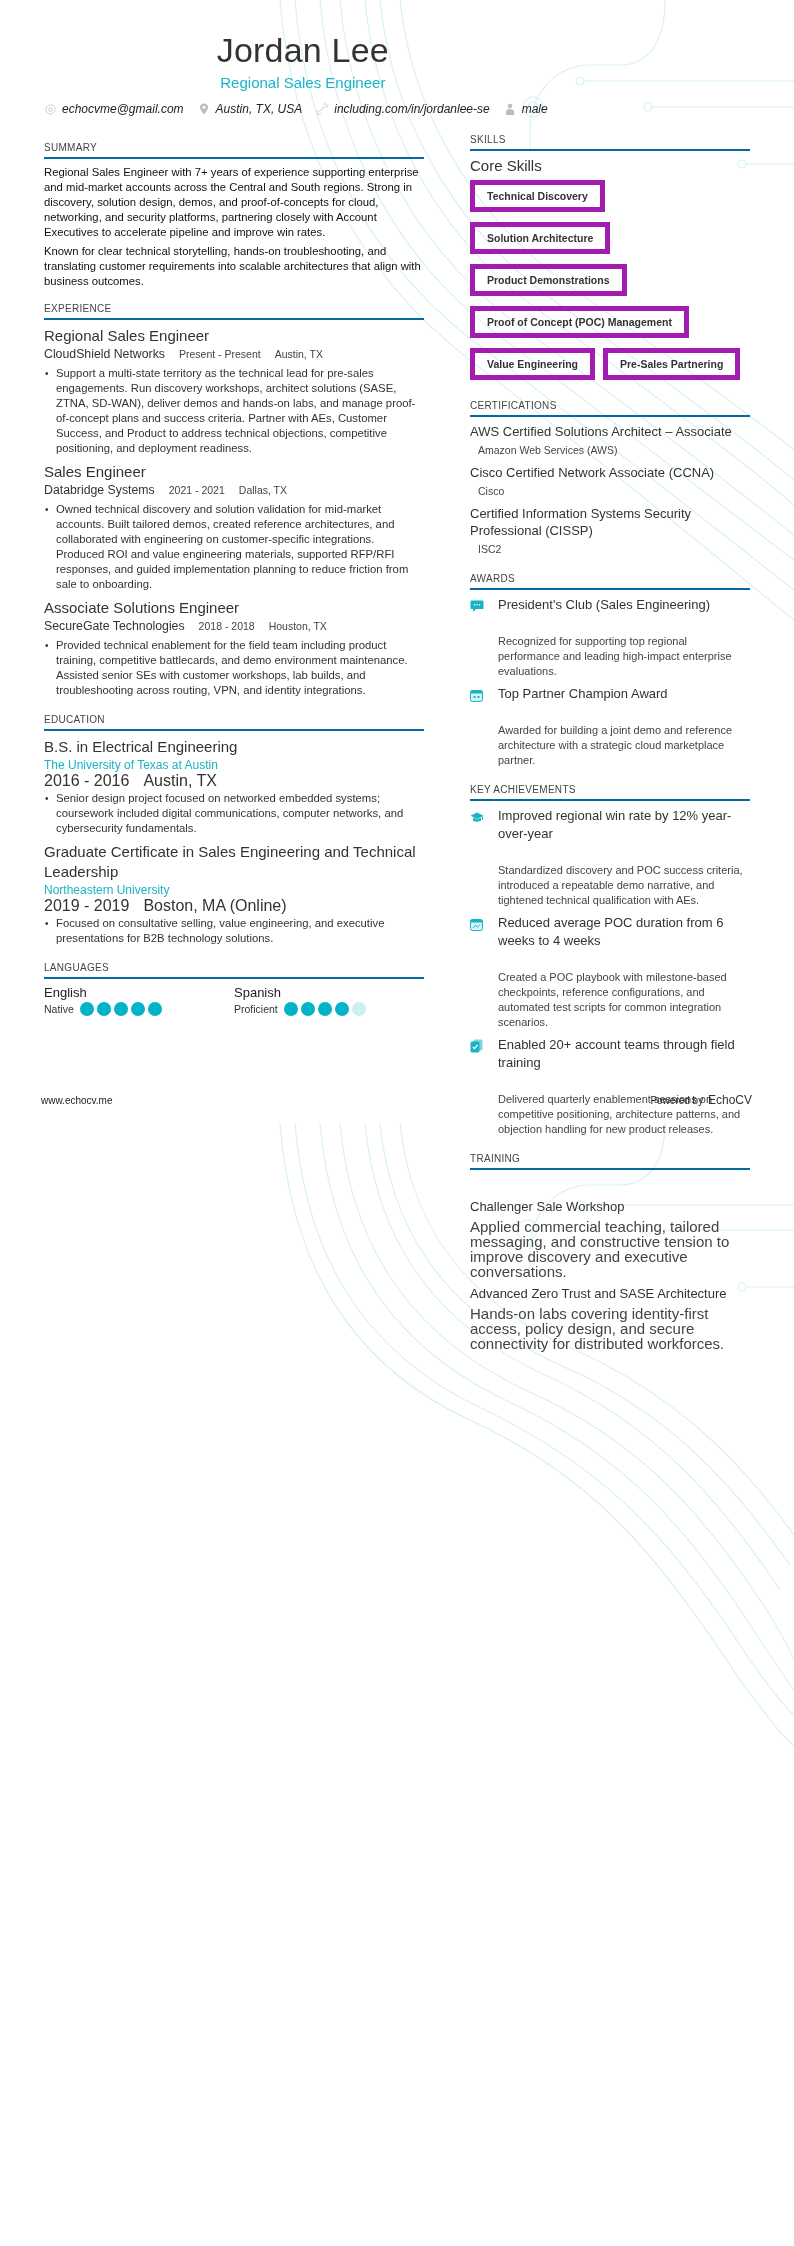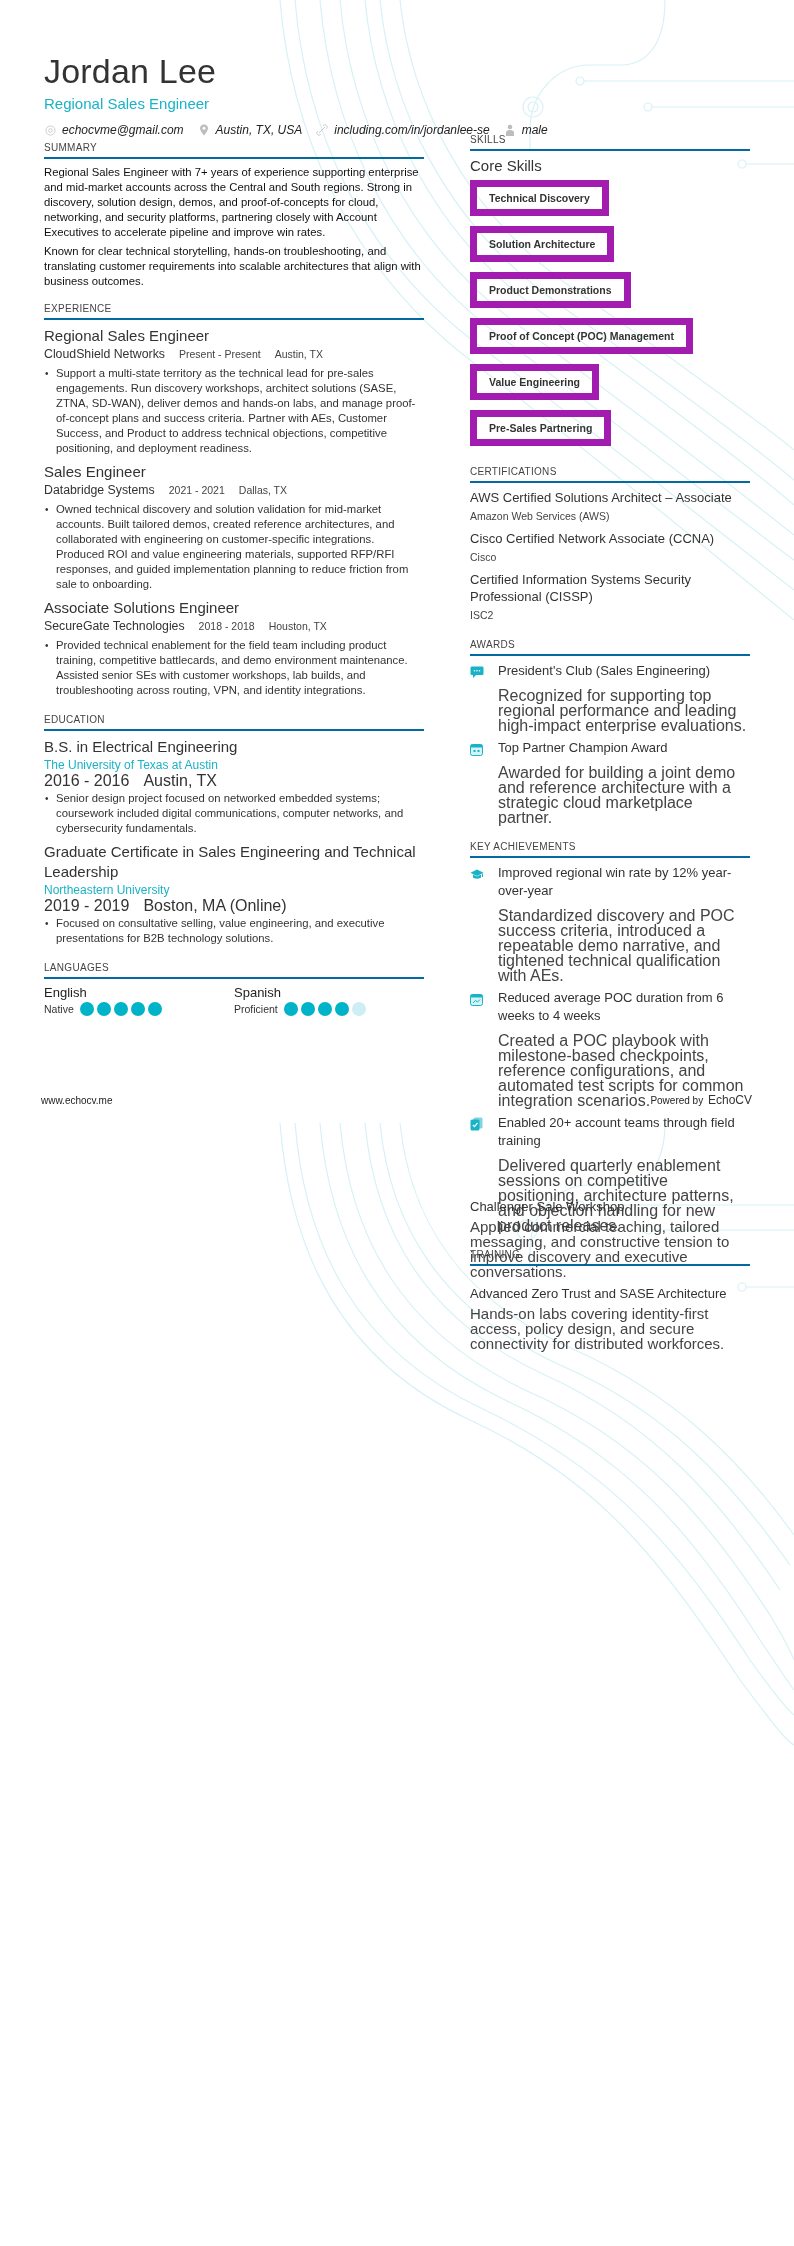--- a/index.html
+++ b/index.html
@@ -6,21 +6,21 @@
   body {
     width: 794px; height: 2246px; position: relative; overflow: hidden;
     background: #ffffff; color: #222;
     font-family: "Liberation Sans", "DejaVu Sans", sans-serif;
   }
   .bg { position: absolute; left: 0; top: 0; width: 794px; height: 2246px; pointer-events: none; z-index: 0; }
   .page { position: absolute; left: 0; width: 794px; z-index: 1; }
   #page1 { top: 0; height: 1123px; }
   #page2 { top: 1158px; height: 1123px; }
 
-  .header { position: absolute; left: 44px; top: 51px; }
+  .header { position: absolute; left: 44px; top: 30px; text-align: center; }
   .name { font-size: 34px; color: #333; letter-spacing: 0.2px; line-height: 40px; }
   .role { font-size: 15px; color: #19b3c6; margin-top: 3px; line-height: 20px; }
   .contacts { display: flex; align-items: center; margin-top: 9px; font-size: 12px; color: #222; font-style: italic; }
   .contact { display: flex; align-items: center; margin-right: 14px; white-space: nowrap; }
   .contact .ic { width: 12px; height: 12px; margin-right: 6px; display: inline-flex; align-items: center; justify-content: center; }
 
   .col-left { position: absolute; left: 44px; top: 142px; width: 380px; }
   .col-right { position: absolute; left: 470px; top: 134px; width: 280px; }
 
   .sec-title { font-size: 10px; color: #444; letter-spacing: 0.3px; text-transform: uppercase; padding-bottom: 4px; border-bottom: 2px solid #0369a1; margin-bottom: 6px; }
@@ -44,30 +44,30 @@
   .langs { display: flex; margin-top: 2px; }
   .lang { width: 195px; }
   .lang-name { font-size: 13px; color: #222; line-height: 16px; }
   .lang-row { display: flex; align-items: center; margin-top: 1px; }
   .lang-level { font-size: 10.5px; color: #333; margin-right: 6px; }
   .dot { width: 14px; height: 14px; border-radius: 50%; background: #00b3c8; margin-right: 3px; display: inline-block; }
   .dot.off { background: #cdeff4; }
 
   .skills-group { font-size: 15px; color: #333; margin: 2px 0 6px; }
   .chips { display: flex; flex-wrap: wrap; }
-  .chip { border: 7px solid #a21caf; padding: 5px 12px; font-size: 10.5px; font-weight: bold; color: #333; margin: 0 8px 10px 0; white-space: nowrap; line-height: 12px; }
+  .chip { border: 5px solid #a21caf; padding: 5px 12px; font-size: 10.5px; font-weight: bold; color: #333; margin: 0 8px 10px 0; white-space: nowrap; line-height: 12px; }
 
   .cert { margin-bottom: 6px; }
   .cert-name { font-size: 13px; color: #333; line-height: 17px; }
-  .cert-org { font-size: 10.5px; color: #444; line-height: 16px; margin-top: 2px; }
+  .cert-org { font-size: 10.5px; color: #444; line-height: 16px; margin-top: 2px; margin-left: 8px; }
 
   .award { display: flex; margin-bottom: 6px; }
   .award .aicon { width: 28px; flex: none; padding-top: 3px; }
   .award-title { font-size: 13px; color: #333; line-height: 18px; }
-  .award-desc { font-size: 16px; color: #444; line-height: 15px; margin-top: 8px; }
+  .award-desc { font-size: 11px; color: #444; line-height: 15px; margin-top: 20px; }
 
   .training-item { margin-bottom: 6px; }
   .training-title { font-size: 13px; color: #333; line-height: 18px; }
   .training-desc { font-size: 15px; color: #444; line-height: 15px; margin-top: 3px; }
 
   .footer { position: absolute; left: 41px; right: 42px; display: flex; justify-content: space-between; align-items: baseline; font-size: 10px; color: #222; }
   .footer .brand { font-size: 12px; color: #333; margin-left: 2px; }
 </style>
 </head>
 <body>

